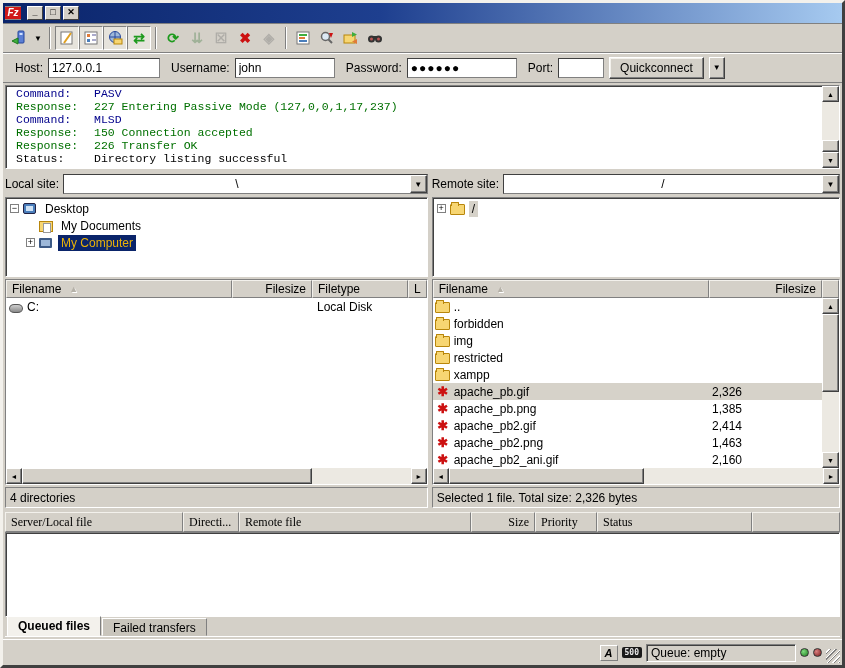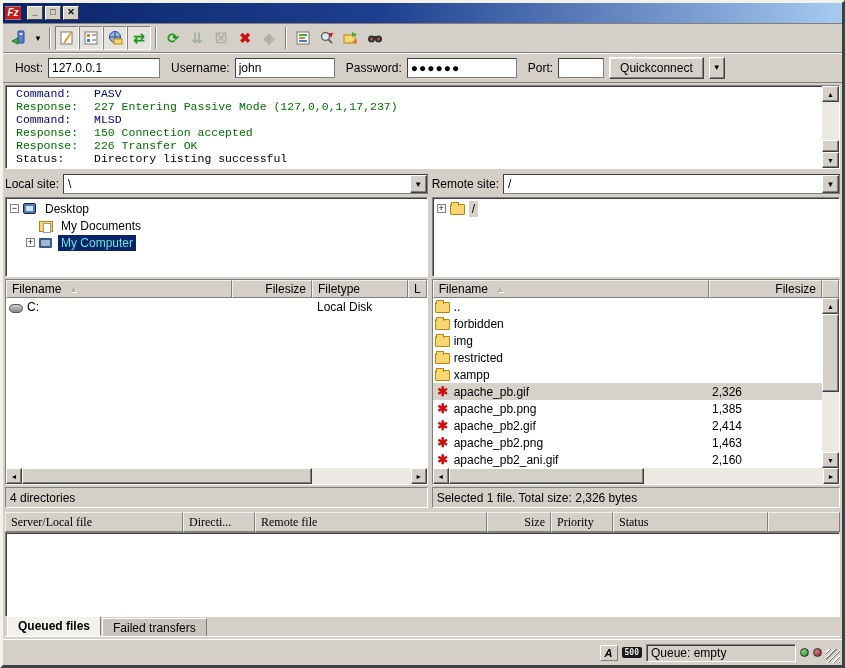--- a/index.html
+++ b/index.html
@@ -69,33 +69,33 @@
   .sb-btn { width:17px; height:16px; background:#d4d0c8; border:1px solid; border-color:#fff #404040 #404040 #fff;
     box-shadow:inset -1px -1px 0 #808080; font-size:7px; display:flex; align-items:center; justify-content:center; color:#000; flex:0 0 auto; }
   .hscroll .sb-btn { width:16px; }
   .sb-thumb { background:#d4d0c8; border:1px solid; border-color:#fff #404040 #404040 #fff; box-shadow:inset -1px -1px 0 #808080; }
 
   
   .panes { flex:0 0 334px; display:flex; gap:4px; padding:2px; }
   .pane { display:flex; flex-direction:column; }
   .pane-left { flex:0 0 419px; }
   .pane-right { flex:1; }
-  .sitebar { height:22px; flex:0 0 22px; display:flex; align-items:center; gap:4px; margin-bottom:2px; }
+  .sitebar { height:22px; flex:0 0 22px; display:flex; align-items:center; gap:4px; margin-bottom:2px;text-align:center; }
   .combo { flex:1; height:20px; background:#fff; border:1px solid #808080; border-top-color:#404040; border-left-color:#404040;
     display:flex; align-items:center; }
   .combo-text { flex:1; padding:0 4px; }
   .combo-btn { width:17px; height:18px; background:#d4d0c8; border:1px solid; border-color:#fff #404040 #404040 #fff;
     box-shadow:inset -1px -1px 0 #808080; font-size:8px; display:flex; align-items:center; justify-content:center; }
   .treebox { flex:0 0 80px; margin-bottom:2px; overflow:hidden; padding:2px 0; }
   .tree-row { height:17px; display:flex; align-items:center; white-space:nowrap; }
   .expander { width:9px; height:9px; border:1px solid #808080; background:#fff; font-size:9px; line-height:7px;
     text-align:center; margin:0 4px; flex:0 0 9px; color:#000; }
   .expander.none { visibility:hidden; }
   .tree-label { padding:1px 3px; }
-  .sel-focus { background:#0a246a; color:#5eead4; }
+  .sel-focus { background:#0a246a; color:#eab308; }
   .sel-blur { background:#d6d2c9; }
   .ticon { width:16px; height:14px; margin-right:3px; display:inline-flex; }
 
   .listbox { flex:1; display:flex; flex-direction:column; overflow:hidden; padding:0; }
   .lheader { height:18px; flex:0 0 18px; display:flex; background:#d4d0c8; }
   .hcell { border:1px solid; border-color:#f3f1ec #808080 #808080 #f3f1ec; padding:1px 5px; display:flex; align-items:center; overflow:hidden; white-space:nowrap; }
   .hcell .sort { margin-left:8px; color:#b5b1a8; font-size:9px; text-shadow:1px 1px 0 #fff; }
   .listbody { flex:1; background:#fff; overflow:hidden; display:flex; }
   .rows { flex:1; }
   .frow { height:17px; display:flex; align-items:center; white-space:nowrap; }
@@ -500,21 +500,21 @@
           <span>Selected 1 file. Total size: 2,326 bytes</span>
         </div>
     </div>
   </div>
 
   <div class="queue-area">
     <div class="qheader">
       <div class="hcell" style="width:178px">
           <span>Server/Local file</span>
         </div>
-      <div class="hcell" style="width:72px">
+      <div class="hcell" style="width:56px">
           <span>Directi...</span>
         </div>
       <div class="hcell" style="width:232px">
           <span>Remote file</span>
         </div>
       <div class="hcell" style="width:64px; justify-content:flex-end">
           <span>Size</span>
         </div>
       <div class="hcell" style="width:62px">
           <span>Priority</span>

